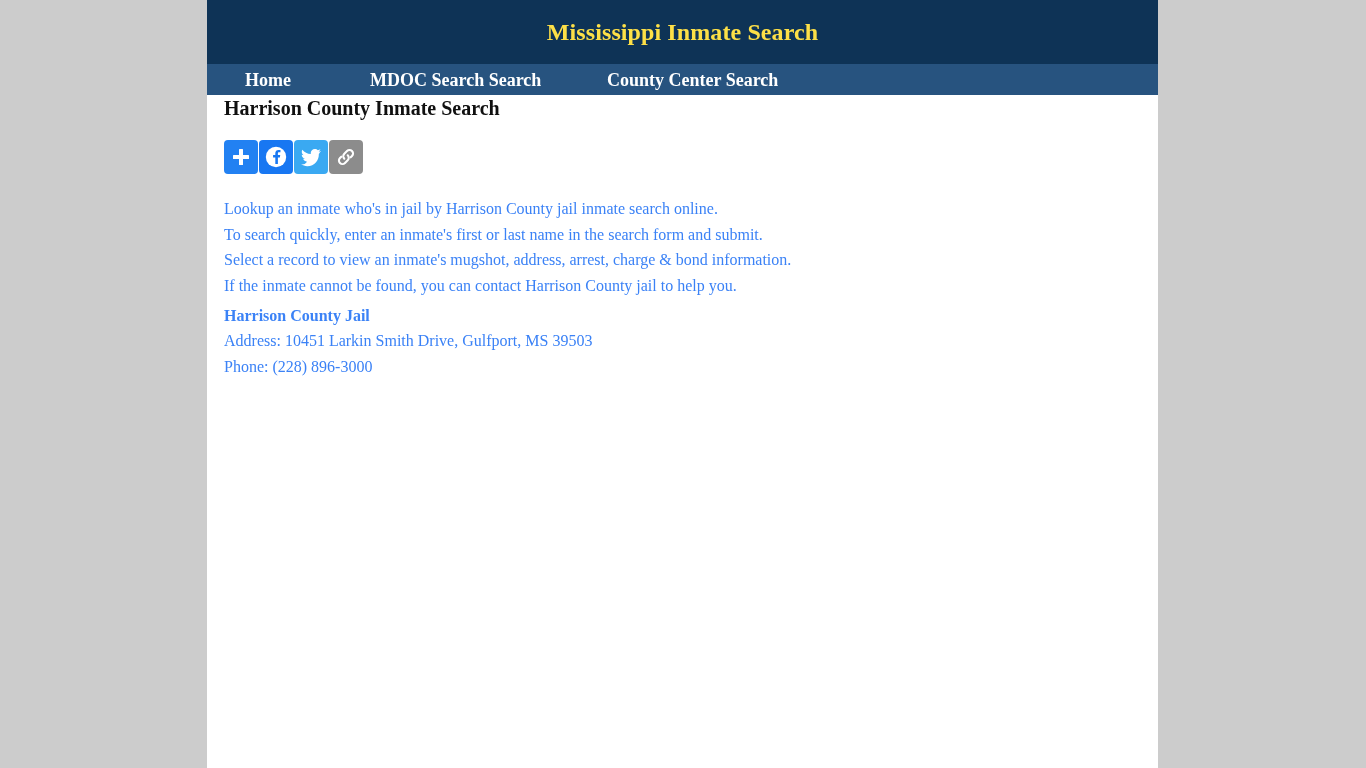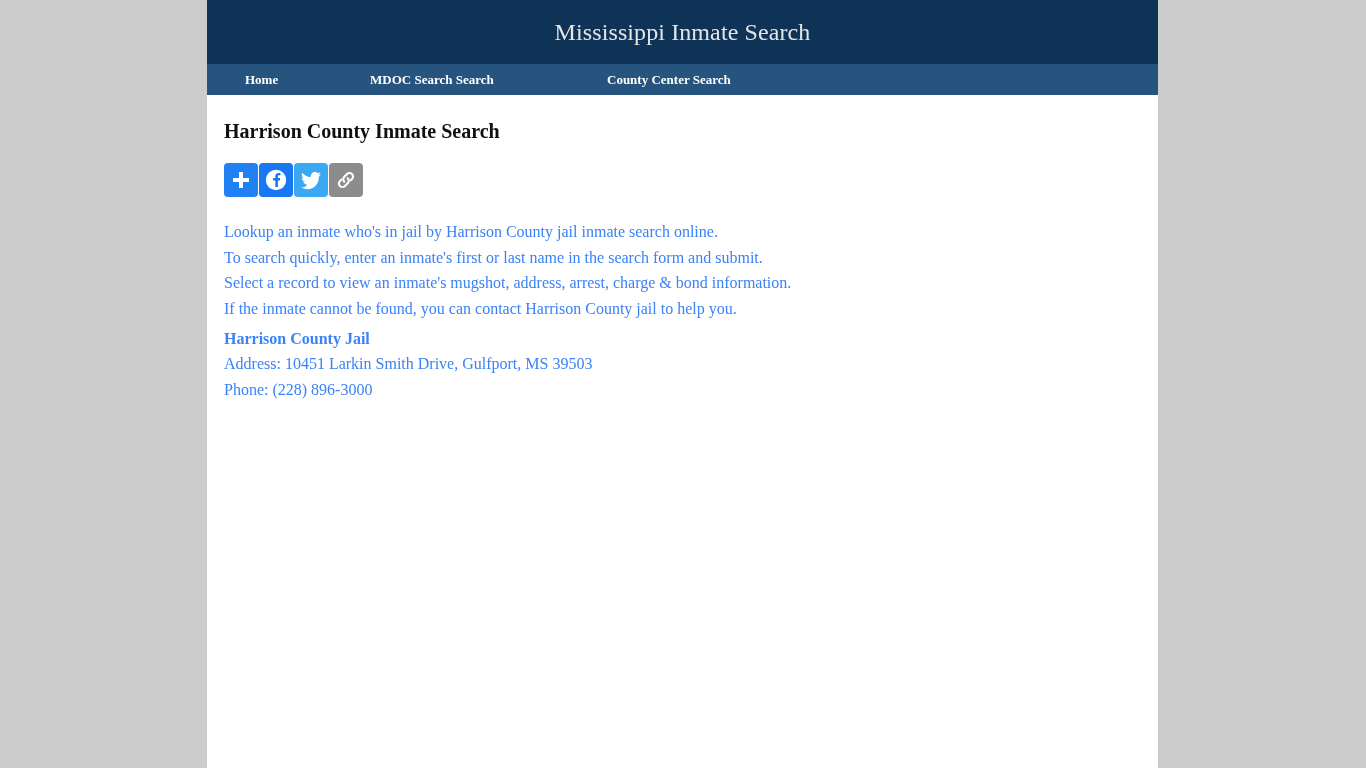--- a/index.html
+++ b/index.html
@@ -28,58 +28,57 @@
 
   
   .masthead {
     height: 64px;
     background: #0e3356;
     display: flex;
     align-items: center;
     justify-content: center;
   }
   .site-title {
-    color: #e5e5e5;
+    color: #fde047;
     font-size: 24px;
-    font-weight: normal;
+    font-weight: bold;
     letter-spacing: 0.1px;
     line-height: 1;
     white-space: nowrap;
   }
 
   
   .navbar {
     height: 31px;
     background: #27537f;
     display: flex;
     align-items: center;
     padding-left: 38px;
     box-sizing: border-box;
   }
   .nav-item {
     color: #ffffff;
-    font-size: 13px;
+    font-size: 18px;
     font-weight: bold;
     text-decoration: none;
     white-space: nowrap;
     line-height: 1;
     display: inline-block;
   }
   .nav-item.pos-home      { width: 125px; }
   .nav-item.pos-mdoc      { width: 237px; }
   .nav-item.pos-county    { width: auto; }
 
   
   .content {
     padding: 0 17px;
     box-sizing: border-box;
   }
   .page-heading {
     margin: 0;
-    padding-top: 23px;
     font-size: 20px;
     font-weight: bold;
     color: #101010;
     line-height: 1.3;
   }
 
   
   .share-row {
     display: flex;
     gap: 1px;

